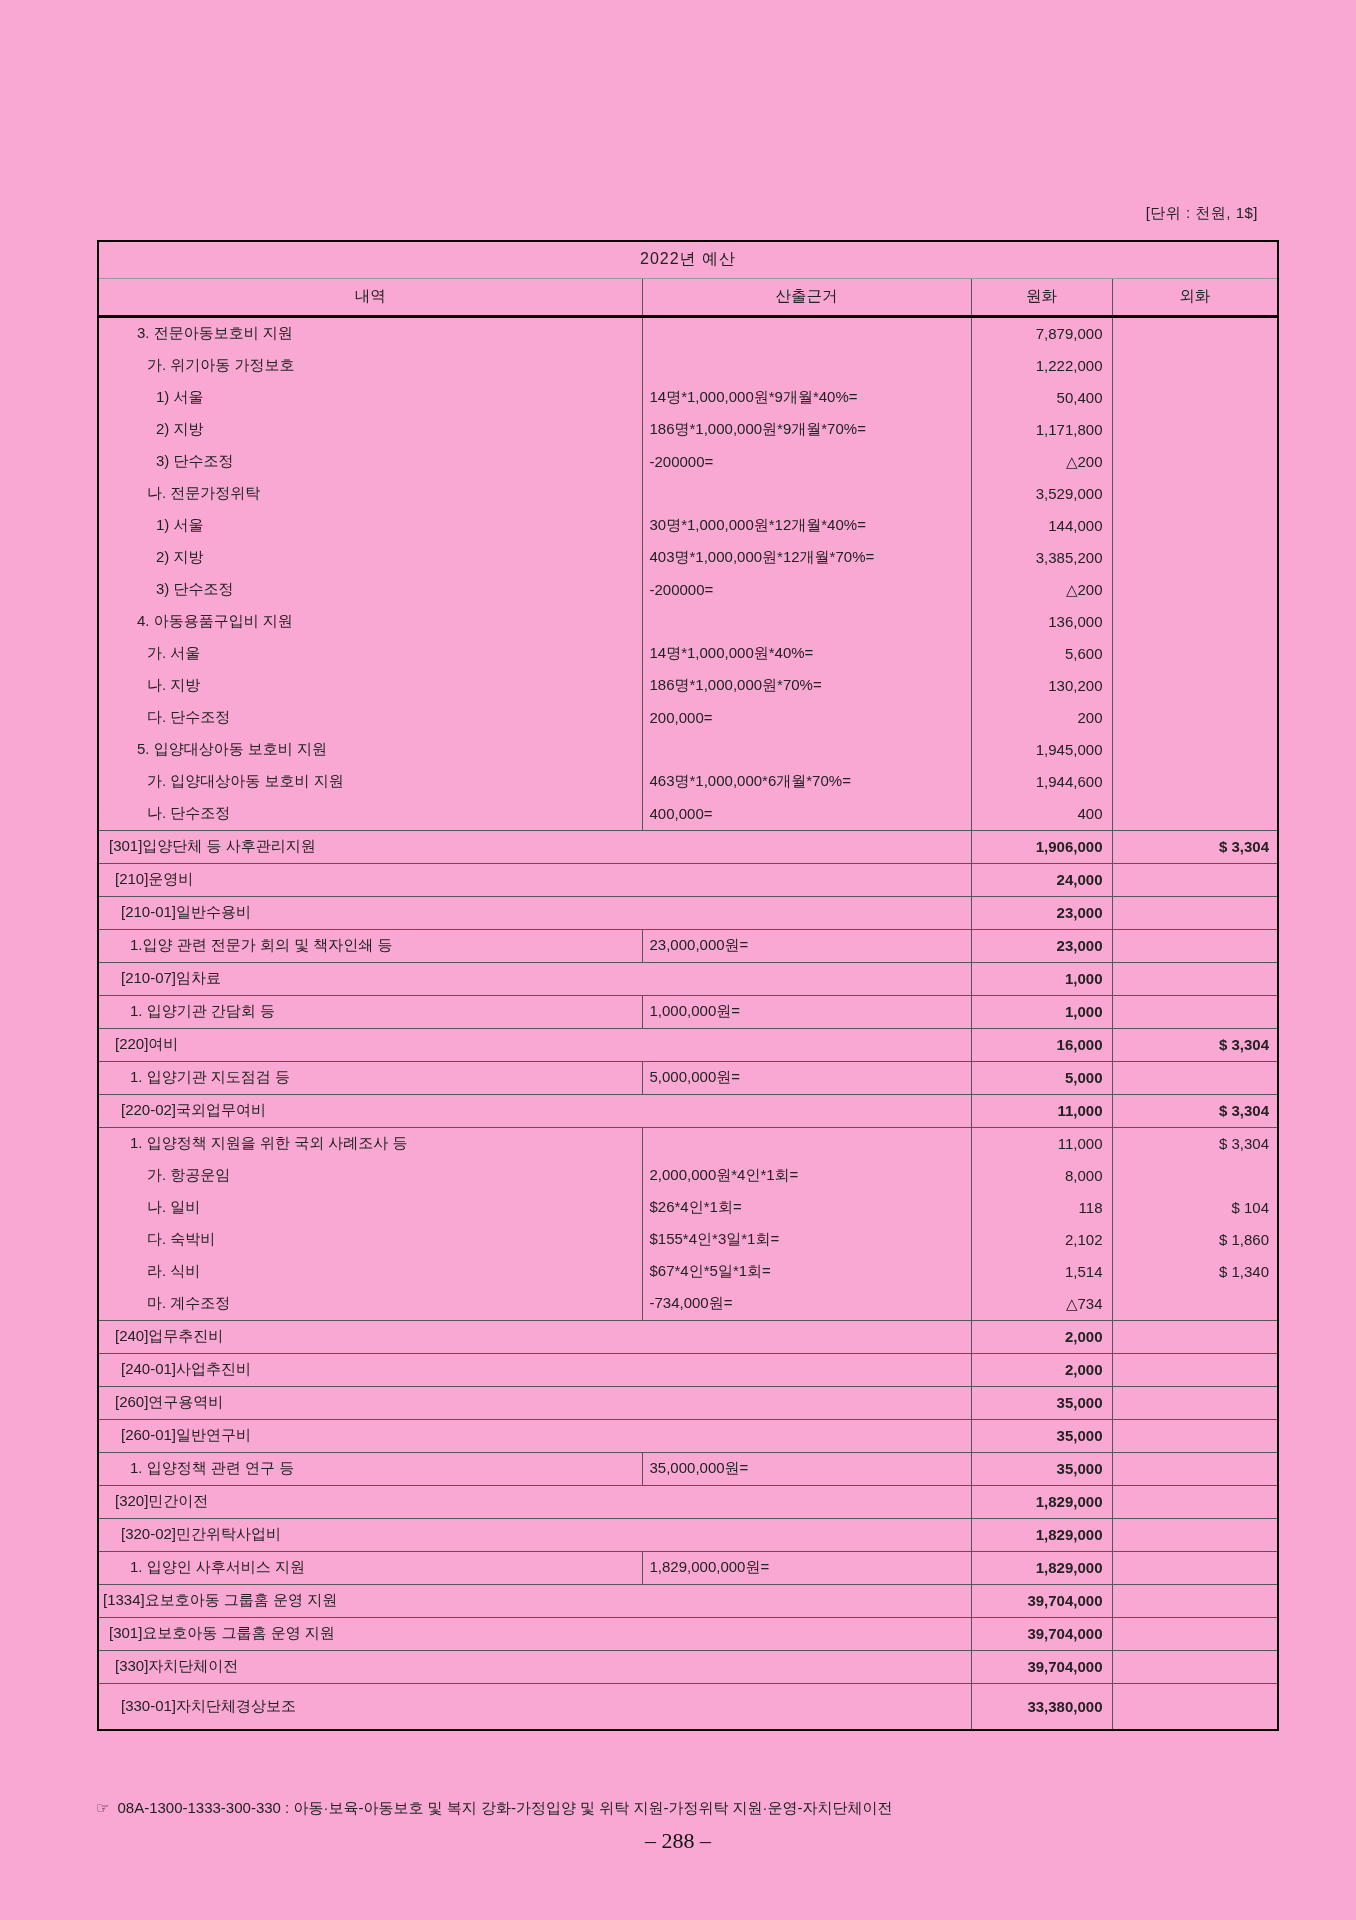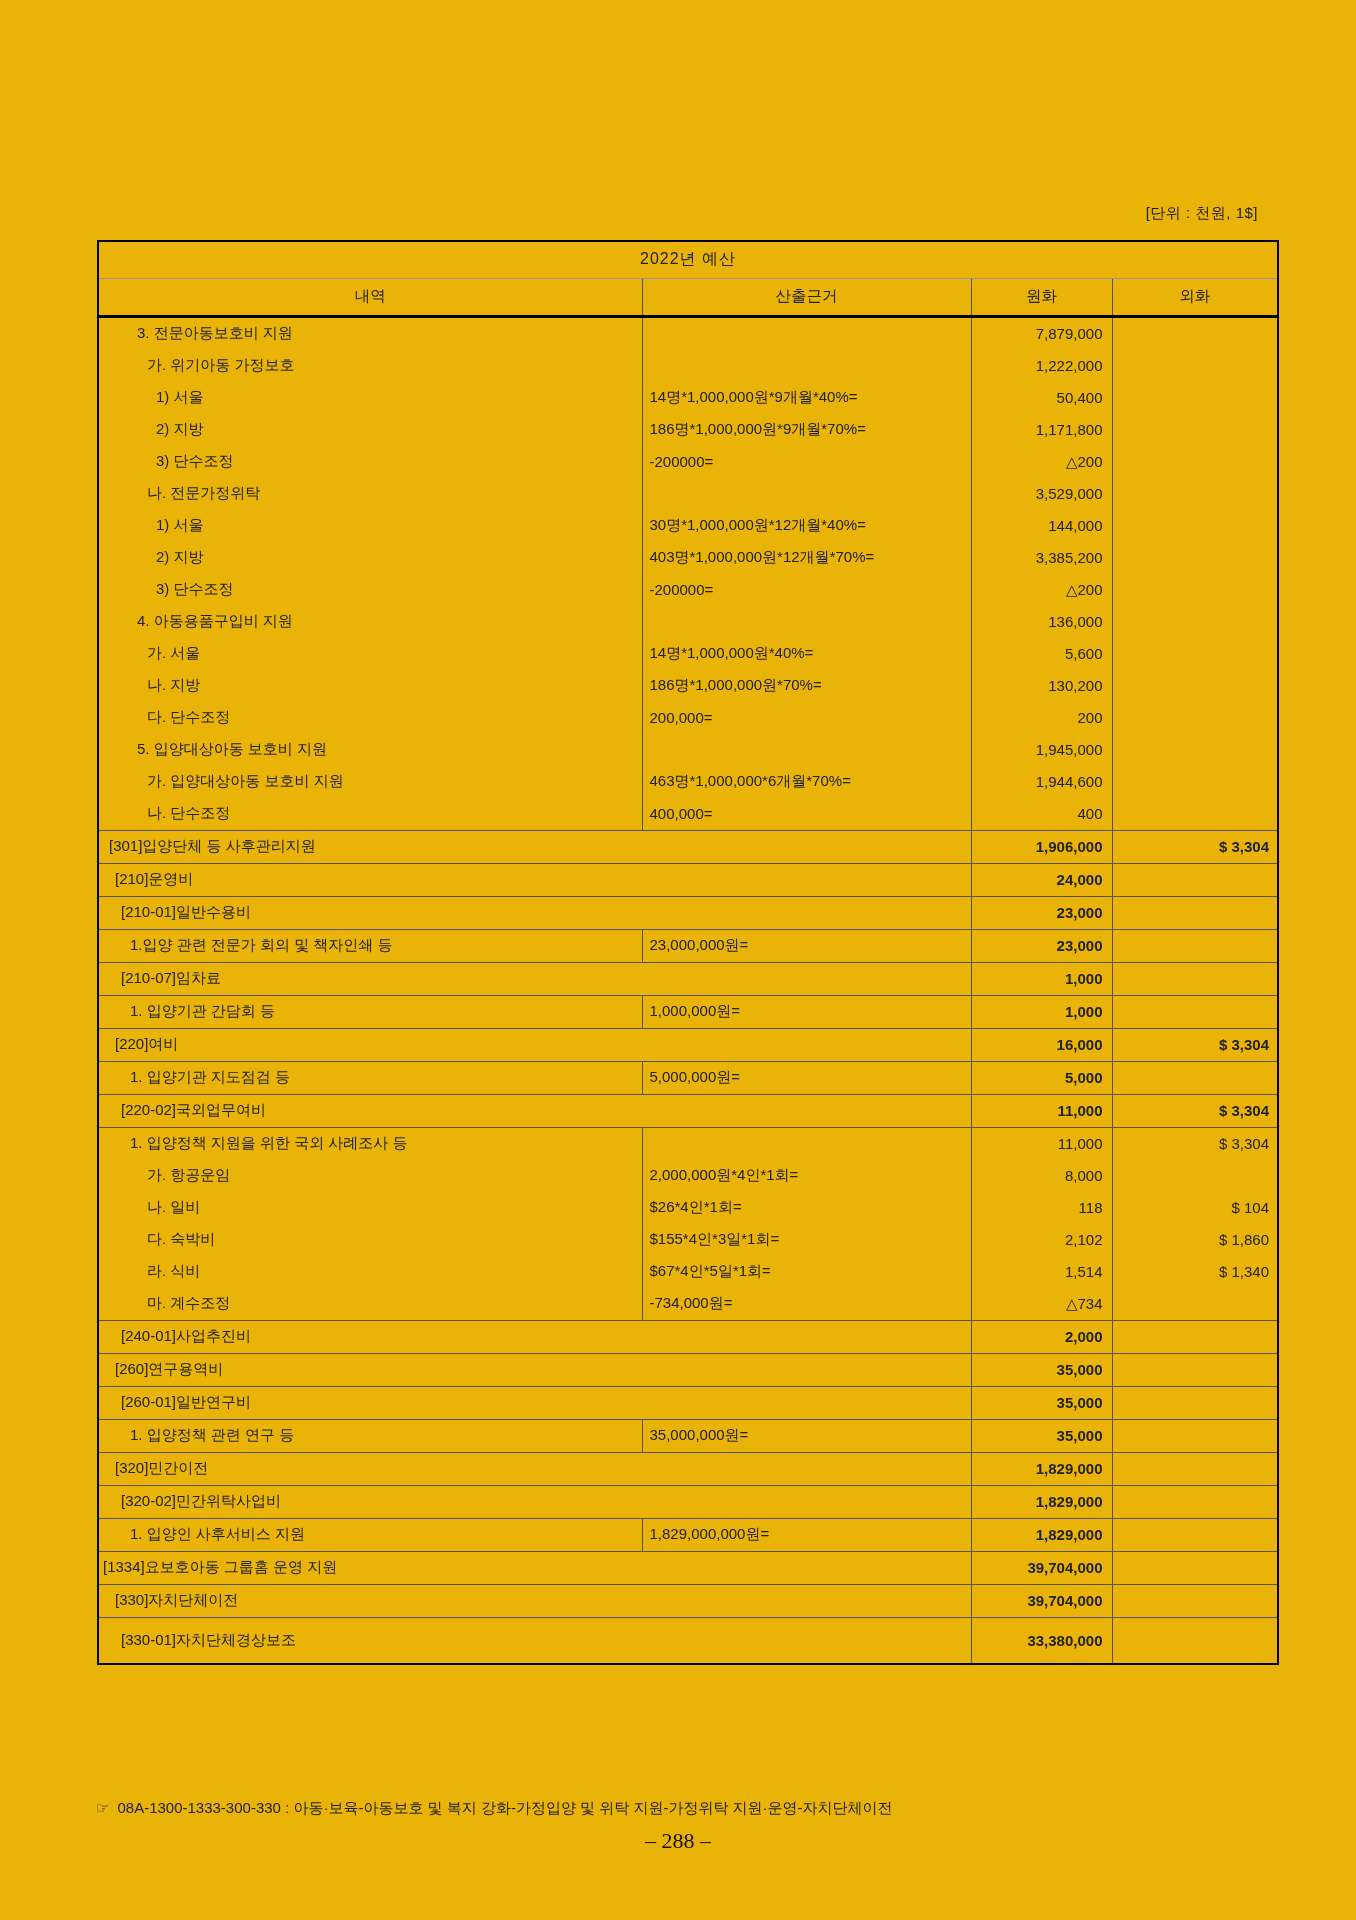--- a/index.html
+++ b/index.html
@@ -1,19 +1,19 @@
 <!DOCTYPE html>
 <html><head>
 <meta charset="utf-8">
 <style>
   html,body { margin:0; padding:0; background:#e8e8e8; }
   .page {
     position:relative;
     width:1356px; height:1920px;
-    background:#eab308;
+    background:#f9a8d4;
     font-family:"Liberation Sans", sans-serif;
     color:#1a1a1a;
     overflow:hidden;
   }
   .unit-note {
     position:absolute;
     top:204px; right:98px;
     font-size:15px;
     letter-spacing:0.5px;
     color:#222;
@@ -277,20 +277,25 @@
           <td class="usd-col sep">
             <div class="line num">$ 3,304</div>
             <div class="line num"></div>
             <div class="line num">$ 104</div>
             <div class="line num">$ 1,860</div>
             <div class="line num">$ 1,340</div>
             <div class="line num"></div>
           </td>
         </tr>
         <tr class="single">
+          <td class="detail i2" colspan="2">[240]업무추진비</td>
+          <td class="krw sep">2,000</td>
+          <td class="usd sep"></td>
+        </tr>
+        <tr class="single">
           <td class="detail i3" colspan="2">[240-01]사업추진비</td>
           <td class="krw sep">2,000</td>
           <td class="usd sep"></td>
         </tr>
         <tr class="single">
           <td class="detail i2" colspan="2">[260]연구용역비</td>
           <td class="krw sep">35,000</td>
           <td class="usd sep"></td>
         </tr>
         <tr class="single">
@@ -319,20 +324,25 @@
           <td class="calc sep">1,829,000,000원=</td>
           <td class="krw sep">1,829,000</td>
           <td class="usd sep"></td>
         </tr>
         <tr class="single">
           <td class="detail i0" colspan="2">[1334]요보호아동 그룹홈 운영 지원</td>
           <td class="krw sep">39,704,000</td>
           <td class="usd sep"></td>
         </tr>
         <tr class="single">
+          <td class="detail i1" colspan="2">[301]요보호아동 그룹홈 운영 지원</td>
+          <td class="krw sep">39,704,000</td>
+          <td class="usd sep"></td>
+        </tr>
+        <tr class="single">
           <td class="detail i2" colspan="2">[330]자치단체이전</td>
           <td class="krw sep">39,704,000</td>
           <td class="usd sep"></td>
         </tr>
         <tr class="single">
           <td class="detail i3" colspan="2">[330-01]자치단체경상보조</td>
           <td class="krw sep">33,380,000</td>
           <td class="usd sep"></td>
         </tr>
       </tbody>

